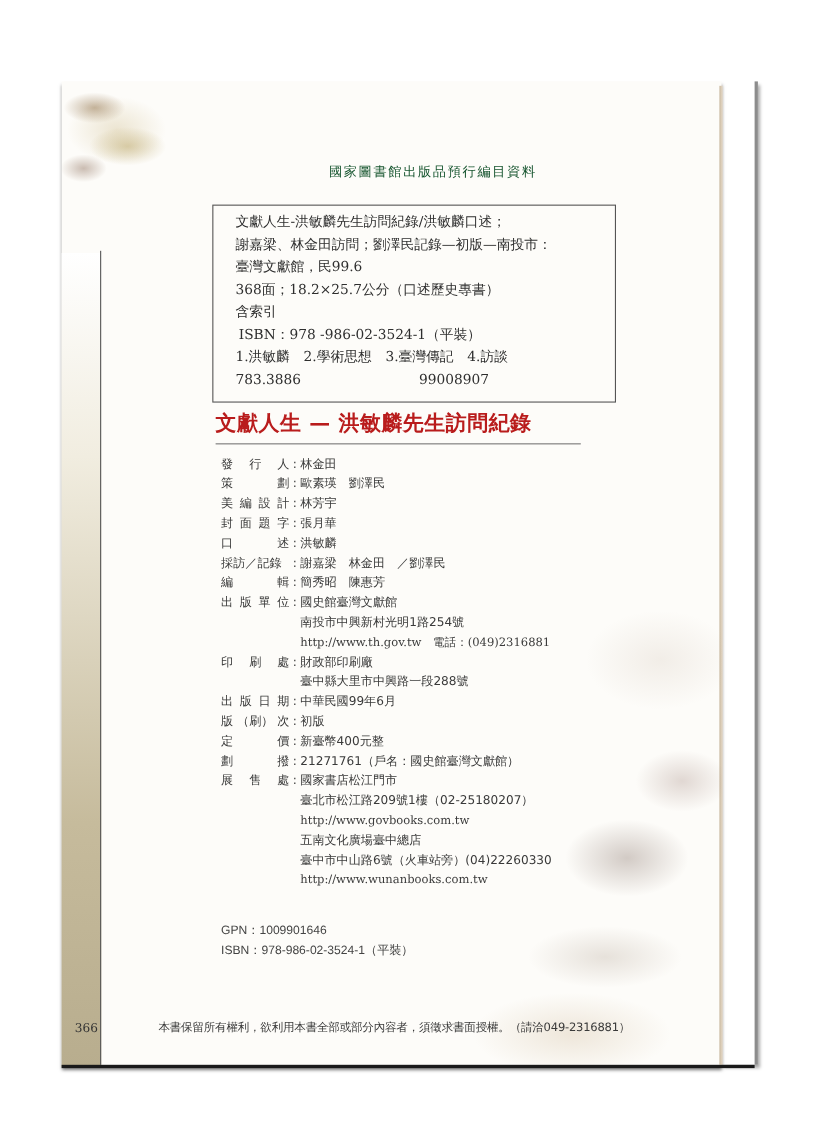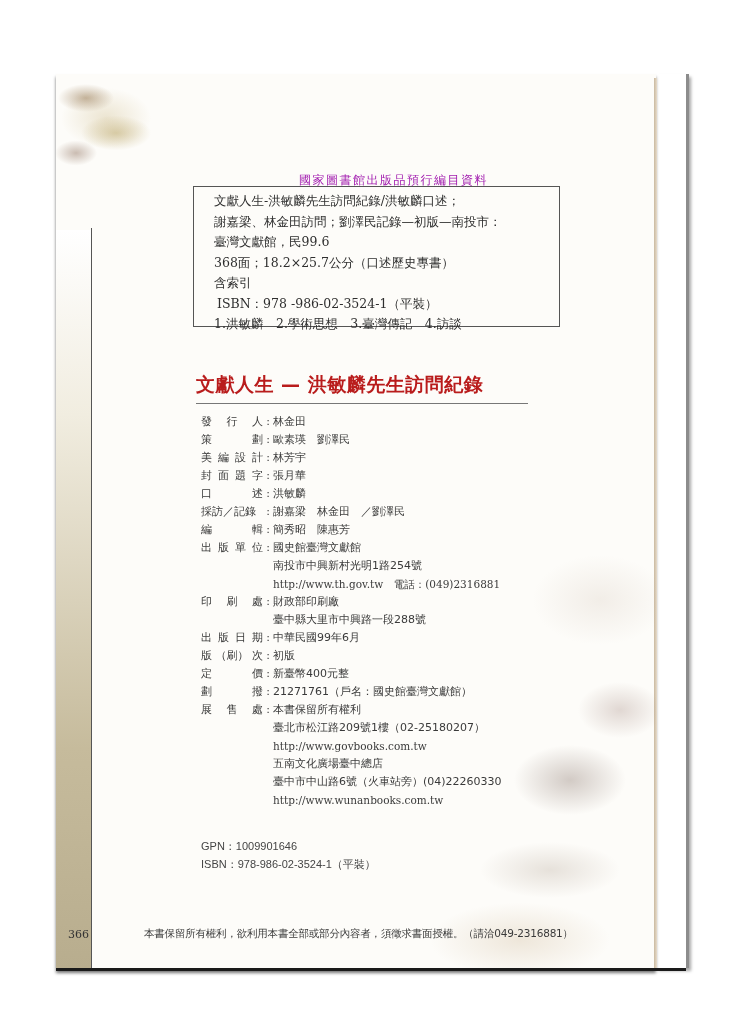--- a/index.html
+++ b/index.html
@@ -45,24 +45,24 @@
       position: absolute; left: 400px; top: 480px; width: 256px; height: 488px;
       background:
         radial-gradient(ellipse 80px 50px at 170px 300px, rgba(130,110,100,0.35), transparent 70%),
         radial-gradient(ellipse 60px 40px at 220px 230px, rgba(150,120,110,0.28), transparent 70%),
         radial-gradient(ellipse 100px 40px at 150px 390px, rgba(150,130,110,0.22), transparent 70%),
         radial-gradient(ellipse 120px 50px at 120px 460px, rgba(210,190,160,0.35), transparent 75%),
         radial-gradient(ellipse 90px 60px at 200px 120px, rgba(190,170,150,0.18), transparent 75%);
     }
     
     .cip-heading {
-      position: absolute; left: 258px; top: 172px; font-size: 12px; letter-spacing: 1.5px; color: #a21caf; padding-left: 41px;
+      position: absolute; left: 258px; top: 148px; font-size: 12px; letter-spacing: 1.5px; color: #14532d; padding-left: 41px;
     }
     .cip-box {
-      position: absolute; left: 193px; top: 186px; width: 367px; height: 141px;
+      position: absolute; left: 193px; top: 186px; width: 367px; height: 180px;
       border: 1px solid #555; box-sizing: border-box; padding: 4px 0 0 20px;
     }
     .cip-line { font-size: 12.5px; line-height: 20.5px; height: 20.5px; white-space: nowrap; color: #2e2e2e; }
     .cip-line.isbn { padding-left: 3px; }
     .cip-last { display: flex; }
     .cip-last .class-no { width: 167px; }
     
     .book-title {
       position: absolute; left: 196px; top: 372px; font-family: "DejaVu Sans", "Liberation Sans", sans-serif;
       font-size: 19px; font-weight: bold; color: #b91c1c; letter-spacing: 0.5px;
@@ -100,20 +100,24 @@
 
 <div class="cip-heading">國家圖書館出版品預行編目資料</div>
 <div class="cip-box">
   <div class="cip-line">文獻人生-洪敏麟先生訪問紀錄/洪敏麟口述；</div>
   <div class="cip-line">謝嘉梁、林金田訪問；劉澤民記錄—初版—南投市：</div>
   <div class="cip-line">臺灣文獻館，民99.6</div>
   <div class="cip-line">368面；18.2×25.7公分（口述歷史專書）</div>
   <div class="cip-line">含索引</div>
   <div class="cip-line isbn">ISBN：978 -986-02-3524-1（平裝）</div>
   <div class="cip-line">1.洪敏麟　2.學術思想　3.臺灣傳記　4.訪談</div>
+  <div class="cip-line cip-last">
+    <span class="class-no">783.3886</span>
+    <span>99008907</span>
+  </div>
 </div>
 
 <div class="book-title">文獻人生 — 洪敏麟先生訪問紀錄</div>
 <div class="title-rule"></div>
 
 <div class="colophon">
   <div class="colophon-row">
     <span class="colophon-label">
         <span>發</span>
         <span>行</span>
@@ -230,21 +234,21 @@
     <span class="colophon-sep">:</span>
       <span>21271761（戶名：國史館臺灣文獻館）</span>
   </div>
   <div class="colophon-row">
     <span class="colophon-label">
         <span>展</span>
         <span>售</span>
         <span>處</span>
       </span>
     <span class="colophon-sep">:</span>
-      <span>本書保留所有權利</span>
+      <span>國家書店松江門市</span>
   </div>
   <div class="colophon-sub">臺北市松江路209號1樓（02-25180207）</div>
   <div class="colophon-sub serif">http://www.govbooks.com.tw</div>
   <div class="colophon-sub">五南文化廣場臺中總店</div>
   <div class="colophon-sub">臺中市中山路6號（火車站旁）(04)22260330</div>
   <div class="colophon-sub serif">http://www.wunanbooks.com.tw</div>
 </div>
 
 <div class="ids">
   <div>GPN：1009901646</div>

